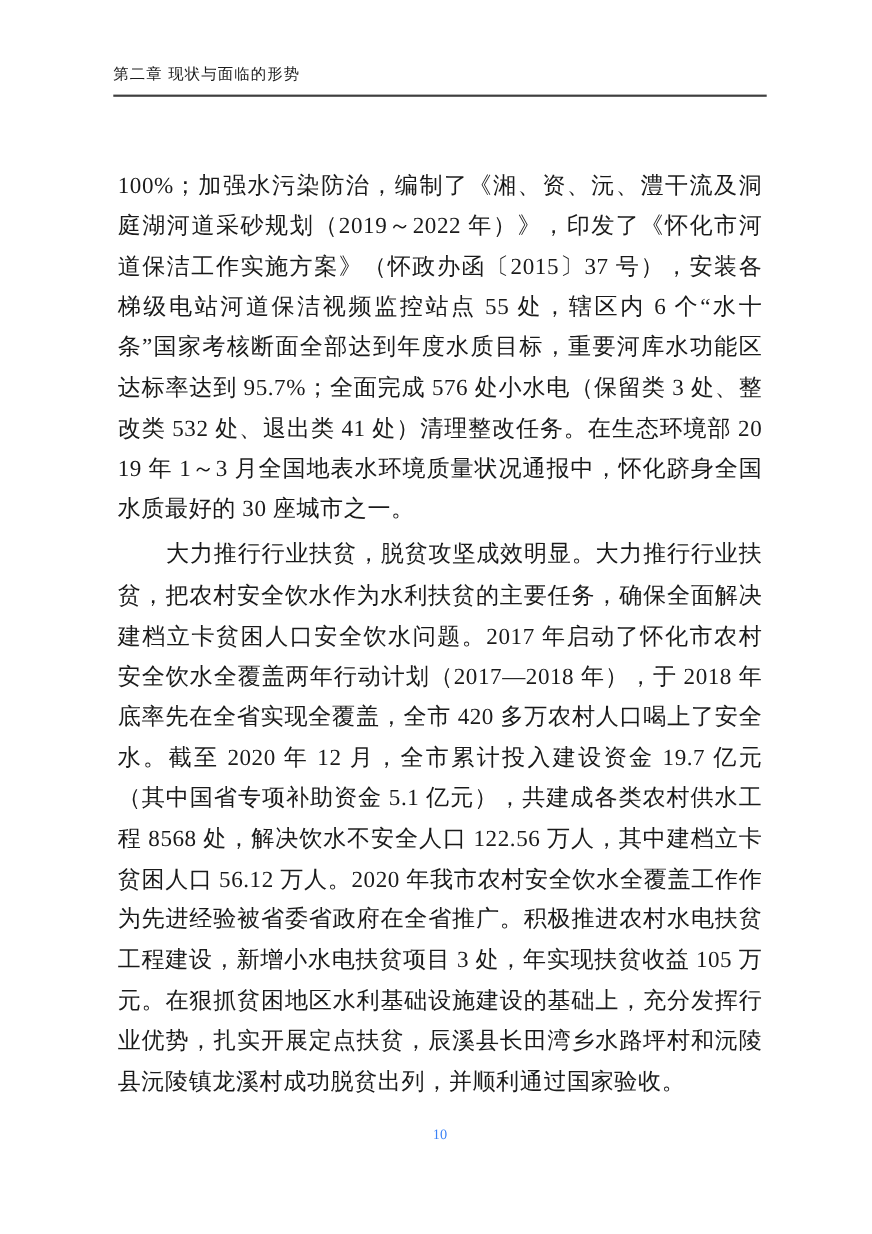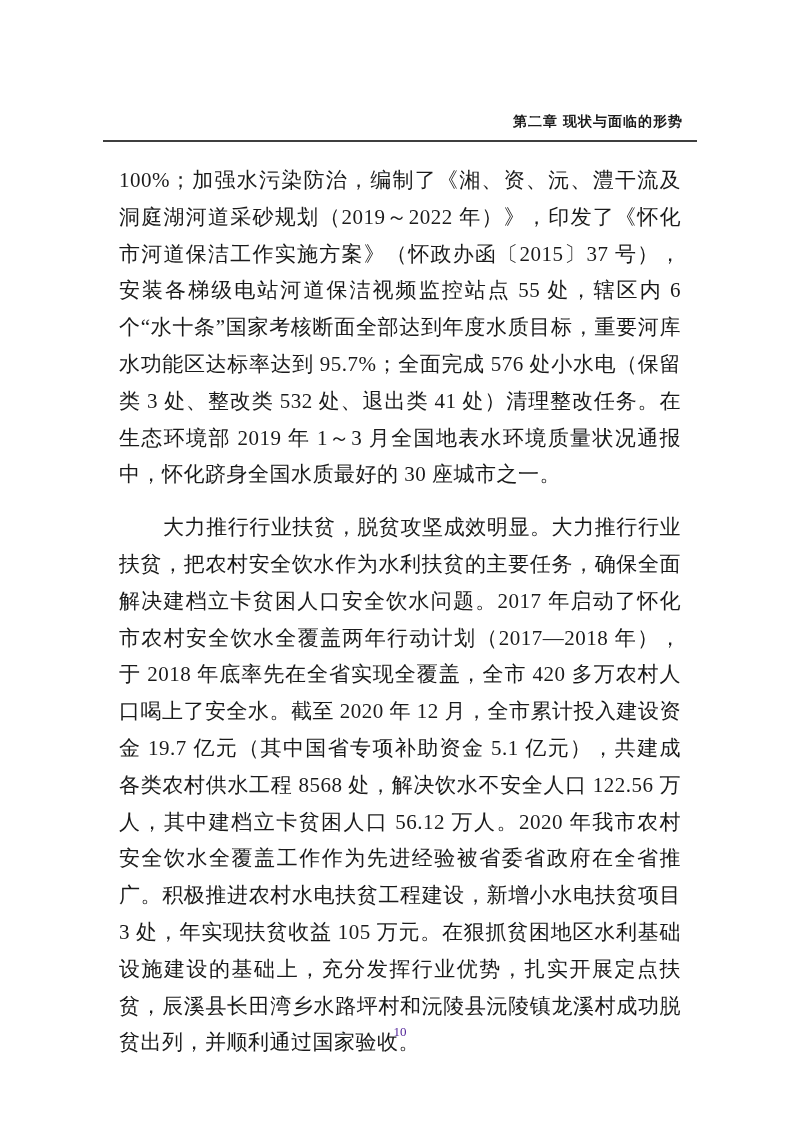--- a/index.html
+++ b/index.html
@@ -16,43 +16,43 @@
     font-family: "Liberation Serif", "DejaVu Serif", serif;
     color: #1a1a1a;
   }
   .header {
     position: absolute;
     top: 0;
     left: 103px;
     width: 594px;
   }
   .header-title {
-    margin-top: 112px;
-    text-align: right;
+    margin-top: 58px;
+    text-align: left;
     font-family: "Liberation Sans", "DejaVu Sans", sans-serif;
-    font-weight: bold;
+    font-weight: normal;
     font-size: 14px;
     line-height: 18px;
     color: #1c1c1c;
     letter-spacing: 1px;
     padding-right: 14px;
   }
   .header-rule {
     margin-top: 10px;
     height: 2px;
     background: #3f3f3f;
   }
   .body-text {
     position: absolute;
     top: 146px;
     left: 103px;
     width: 594px;
   }
   .para {
-    margin: 16px;
+    margin: 4px;
     font-size: 21px;
     line-height: 36.8px;
     text-align: justify;
     letter-spacing: 0.5px;
     word-break: break-all;
   }
   .para.indent {
     text-indent: 44px;
   }
   .bold-lead {
@@ -61,21 +61,21 @@
   }
   .footer {
     position: absolute;
     top: 1022px;
     left: 103px;
     width: 594px;
     text-align: center;
   }
   .page-number {
     font-size: 13px;
-    color: #4c1d95;
+    color: #3b82f6;
     font-family: "Liberation Serif", "DejaVu Serif", serif;
   }
 </style>
 </head>
 <body>
 
 <div class="page">
 
   <div class="header">
     <div class="header-title">第二章 现状与面临的形势</div>

